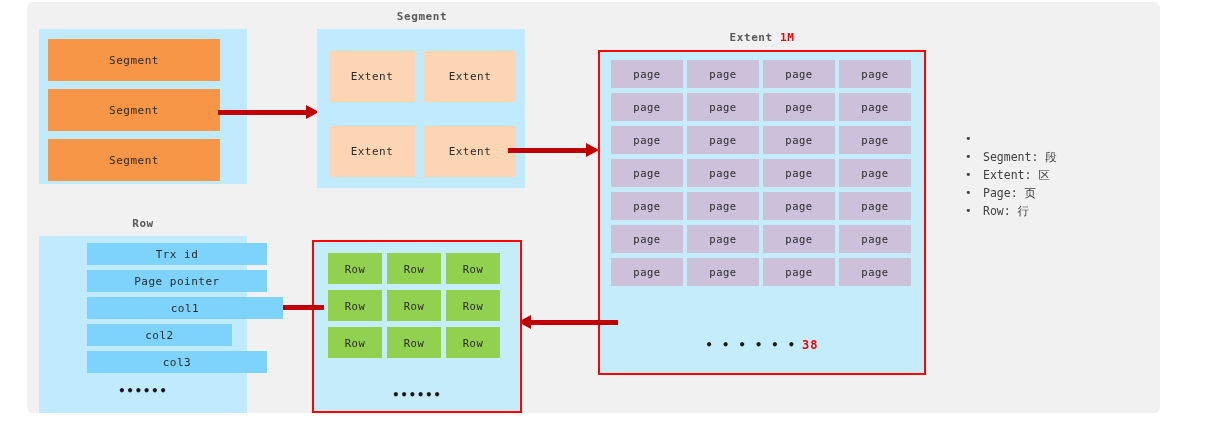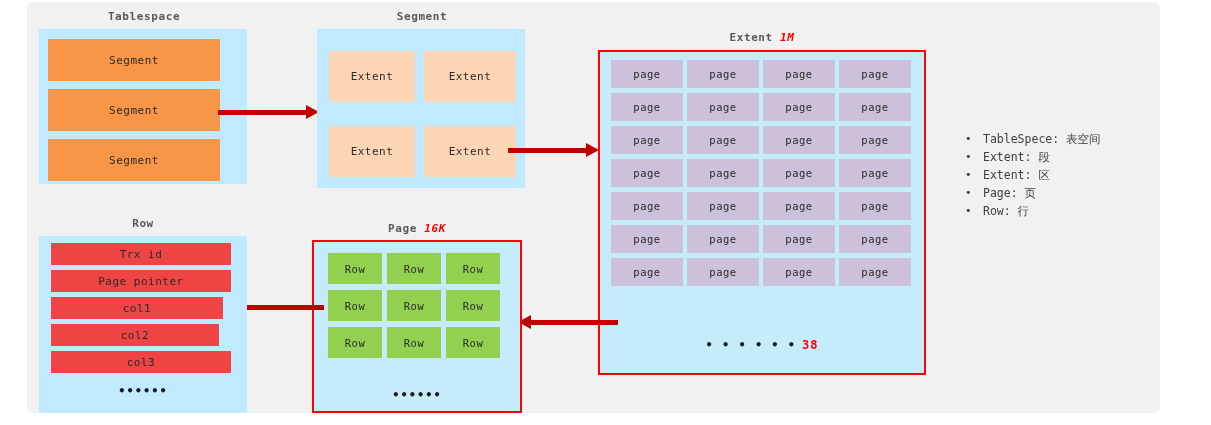--- a/index.html
+++ b/index.html
@@ -29,21 +29,20 @@
     font-family: "DejaVu Sans Mono", "Liberation Mono", monospace;
     font-size: 11px;
     font-weight: bold;
     color: #595959;
     letter-spacing: 0.6px;
     white-space: nowrap;
     text-align: center;
   }
   .node-title .accent {
     color: #ff0000;
-    font-style: italic;
   }
 
   .container {
     position: absolute;
     background: #bfeaff;
     box-sizing: border-box;
   }
   .container.redborder {
     border: 2px solid #ff0000;
     background: #c5ecfb;
@@ -58,21 +57,21 @@
     font-family: "DejaVu Sans Mono", "Liberation Mono", monospace;
     font-size: 11px;
     color: #2b2b2b;
     letter-spacing: 0.5px;
     white-space: nowrap;
   }
   .cell.segment  { background: #f79646; }
   .cell.extent   { background: #fcd5b4; }
   .cell.page     { background: #ccc0da; font-size: 10.5px; }
   .cell.rowgreen { background: #92d050; font-size: 10.5px; }
-  .cell.rowdark  { background: #ef4444; }
+  .cell.rowdark  { background: #7dd3fc; margin-left: 36px; }
 
   .dots {
     position: absolute;
     font-family: "DejaVu Sans Mono", "Liberation Mono", monospace;
     font-size: 12px;
     font-weight: bold;
     color: #1a1a1a;
     letter-spacing: 1px;
     white-space: nowrap;
     display: flex;
@@ -126,23 +125,20 @@
     text-align: left;
     color: #404040;
     font-size: 11px;
   }
 </style>
 </head>
 <body>
 
 <div id="canvas">
 
-  <div class="node-title" style="left:12px; top:8px; width:210px;">
-    <span>Tablespace</span>
-  </div>
   <div class="container" style="left:12px; top:27px; width:208px; height:155px;">
     <div class="cell segment" style="left:9px; top:10px; width:172px; height:42px;">Segment</div>
     <div class="cell segment" style="left:9px; top:60px; width:172px; height:42px;">Segment</div>
     <div class="cell segment" style="left:9px; top:110px; width:172px; height:42px;">Segment</div>
   </div>
 
   <div class="arrow right" style="left:191px; top:108px; width:101px;">
     <div class="shaft" style="left:0; width:90px;"></div>
     <div class="head"></div>
   </div>
@@ -201,24 +197,20 @@
       <span>• • • • • •</span>
       <span class="count">38</span>
     </div>
   </div>
 
   <div class="arrow left" style="left:491px; top:318px; width:100px;">
     <div class="shaft" style="left:12px; width:88px;"></div>
     <div class="head"></div>
   </div>
 
-  <div class="node-title" style="left:285px; top:220px; width:210px;">
-    <span>Page</span>
-    <span class="accent">16K</span>
-  </div>
   <div class="container redborder" style="left:285px; top:238px; width:210px; height:173px;">
     <div id="page-grid">
         <div class="cell rowgreen" style="left: 14px; top: 11px; width: 54px; height: 31px;">Row</div>
         <div class="cell rowgreen" style="left: 73px; top: 11px; width: 54px; height: 31px;">Row</div>
         <div class="cell rowgreen" style="left: 132px; top: 11px; width: 54px; height: 31px;">Row</div>
         <div class="cell rowgreen" style="left: 14px; top: 48px; width: 54px; height: 31px;">Row</div>
         <div class="cell rowgreen" style="left: 73px; top: 48px; width: 54px; height: 31px;">Row</div>
         <div class="cell rowgreen" style="left: 132px; top: 48px; width: 54px; height: 31px;">Row</div>
         <div class="cell rowgreen" style="left: 14px; top: 85px; width: 54px; height: 31px;">Row</div>
         <div class="cell rowgreen" style="left: 73px; top: 85px; width: 54px; height: 31px;">Row</div>
@@ -234,37 +226,36 @@
     <div class="head"></div>
   </div>
 
   <div class="node-title" style="left:12px; top:215px; width:208px;">
     <span>Row</span>
   </div>
   <div class="container" style="left:12px; top:234px; width:208px; height:177px;">
     <div id="row-fields">
         <div class="cell rowdark" style="left: 12px; top: 7px; width: 180px; height: 22px;">Trx id</div>
         <div class="cell rowdark" style="left: 12px; top: 34px; width: 180px; height: 22px;">Page pointer</div>
-        <div class="cell rowdark" style="left: 12px; top: 61px; width: 172px; height: 22px;">col1</div>
-        <div class="cell rowdark" style="left: 12px; top: 88px; width: 168px; height: 22px;">col2</div>
+        <div class="cell rowdark" style="left: 12px; top: 61px; width: 196px; height: 22px;">col1</div>
+        <div class="cell rowdark" style="left: 12px; top: 88px; width: 145px; height: 22px;">col2</div>
         <div class="cell rowdark" style="left: 12px; top: 115px; width: 180px; height: 22px;">col3</div>
       </div>
     <div class="dots" style="left:0; top:148px; width:208px;">
       <span>••••••</span>
     </div>
   </div>
 
   <div id="legend">
       <div class="legend-item">
         <span class="legend-bullet">•</span>
-        <span>TableSpece: 表空间</span>
-      </div>
-      <div class="legend-item">
-        <span class="legend-bullet">•</span>
-        <span>Extent: 段</span>
+      </div>
+      <div class="legend-item">
+        <span class="legend-bullet">•</span>
+        <span>Segment: 段</span>
       </div>
       <div class="legend-item">
         <span class="legend-bullet">•</span>
         <span>Extent: 区</span>
       </div>
       <div class="legend-item">
         <span class="legend-bullet">•</span>
         <span>Page: 页</span>
       </div>
       <div class="legend-item">

